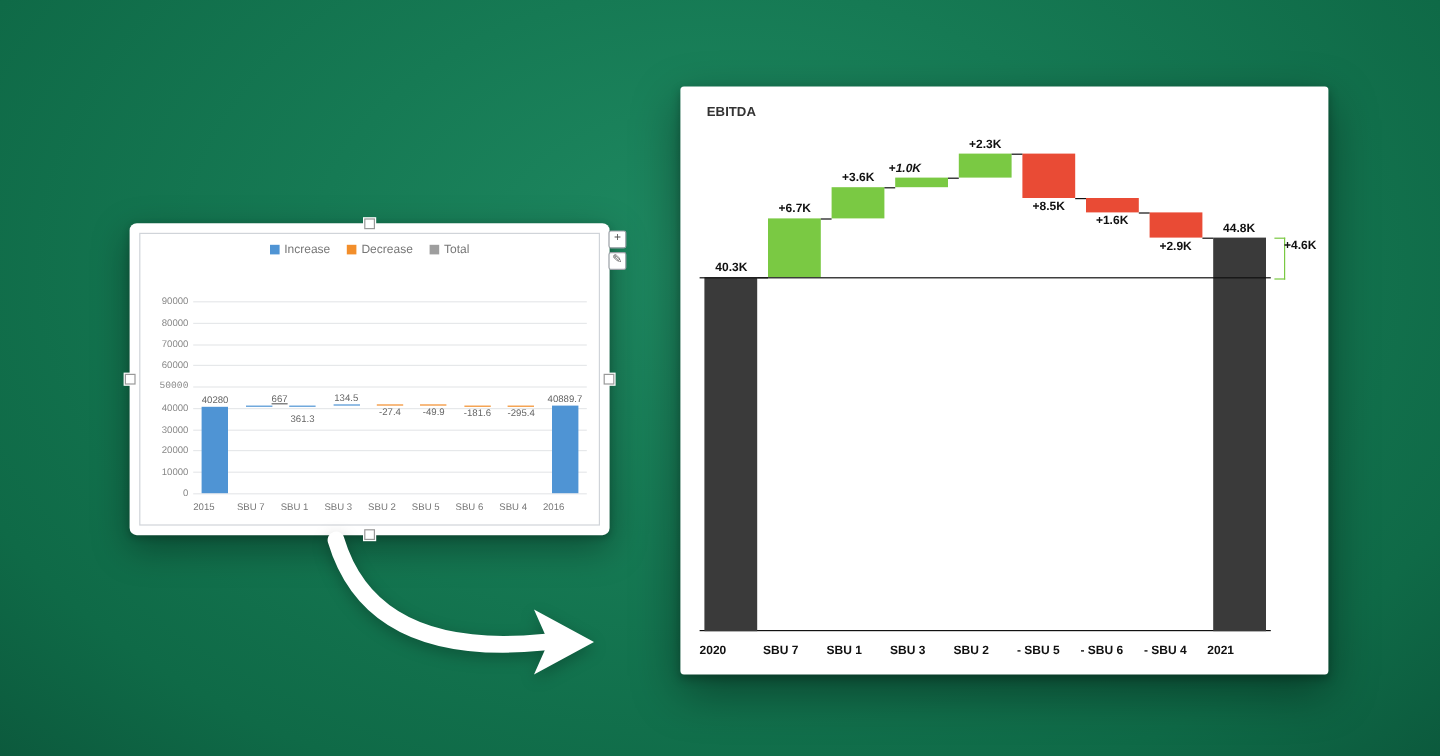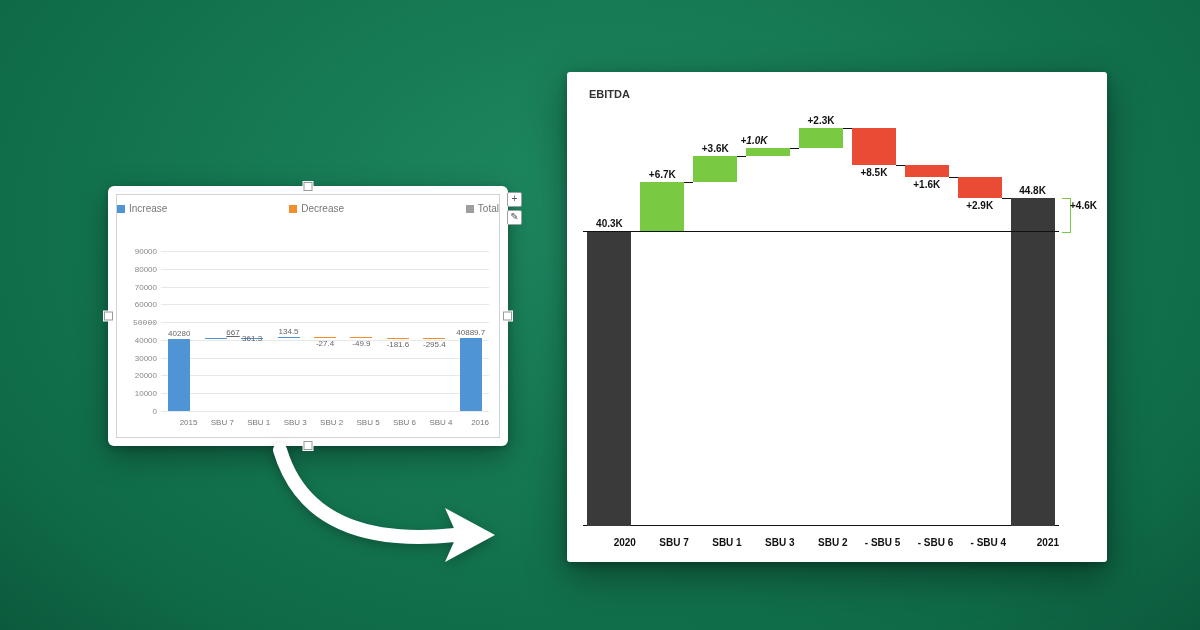--- a/index.html
+++ b/index.html
@@ -58,21 +58,21 @@
   }
   .excel-title {
     text-align: center;
     font-size: 15px;
     color: #666;
     margin-top: 6px;
   }
   .legend {
     display: flex;
     gap: 14px;
-    justify-content: space-between;
+    justify-content: center;
     margin-top: 8px;
     font-size: 10px;
     color: #777;
   }
   .swatch {
     display: inline-block;
     width: 8px; height: 8px;
     margin-right: 4px;
     vertical-align: middle;
   }
@@ -113,21 +113,21 @@
     white-space: nowrap;
   }
   .excel-xaxis {
     position: absolute;
     left: 44px; right: 10px;
     bottom: 10px;
     display: flex;
     font-size: 8px;
     color: #777;
   }
-  .excel-xaxis span { flex: 1; text-align: right; margin-top: 24px; }
+  .excel-xaxis span { flex: 1; text-align: left; margin-top: 24px; }
 
   
   .card-right {
     position: absolute;
     left: 567px;
     top: 72px;
     width: 540px;
     height: 490px;
     background: #fff;
     border-radius: 3px;
@@ -182,21 +182,21 @@
   .wf-xaxis {
     position: absolute;
     left: 16px;
     right: 48px;
     bottom: 14px;
     display: flex;
     font-size: 10px;
     font-weight: 700;
     color: #111;
   }
-  .wf-xaxis span { flex: 1; text-align: right; }
+  .wf-xaxis span { flex: 1; text-align: left; }
 
   .wf-bracket {
     position: absolute;
     right: 30px;
     width: 8px;
     border: 1px solid #7ac943;
     border-left: none;
   }
   .wf-diff {
     position: absolute;
@@ -257,21 +257,21 @@
         <div class="ytick" style="top: 35.5556px;">70000</div>
         <div class="grid-line" style="top: 17.7778px;"></div>
         <div class="ytick" style="top: 17.7778px;">80000</div>
         <div class="grid-line" style="top: 0px;"></div>
         <div class="ytick" style="top: 0px;">90000</div>
         <div class="excel-bar" style="background: rgb(79, 148, 212); left: 7.22222px; top: 88.3911px; height: 71.6089px;"></div>
         <div class="excel-barlabel" style="left: 18.2222px; top: 78.3911px;">40280</div>
         <div class="excel-bar" style="left: 43.6667px; top: 87.2053px; height: 1.18578px;"></div>
         <div class="excel-barlabel" style="left: 72px; top: 77.2053px; text-decoration: underline;">667</div>
         <div class="excel-bar" style="left: 80.1111px; top: 86.563px; height: 1px;"></div>
-        <div class="excel-barlabel" style="left: 91.1111px; top: 83px;">361.3</div>
+        <div class="excel-barlabel" style="left: 91.1111px; top: 94px;">361.3</div>
         <div class="excel-bar" style="left: 116.556px; top: 86.3765px; height: 1px;"></div>
         <div class="excel-barlabel" style="left: 127.556px; top: 76.3765px;">134.5</div>
         <div class="excel-bar" style="background: rgb(242, 142, 43); left: 153px; top: 86.3765px; height: 1px;"></div>
         <div class="excel-barlabel" style="left: 164px; top: 88.3765px;">-27.4</div>
         <div class="excel-bar" style="background: rgb(242, 142, 43); left: 189.444px; top: 86.4252px; height: 1px;"></div>
         <div class="excel-barlabel" style="left: 200.444px; top: 88.4252px;">-49.9</div>
         <div class="excel-bar" style="background: rgb(242, 142, 43); left: 225.889px; top: 86.514px; height: 1px;"></div>
         <div class="excel-barlabel" style="left: 236.889px; top: 88.514px;">-181.6</div>
         <div class="excel-bar" style="background: rgb(242, 142, 43); left: 262.333px; top: 86.782px; height: 1px;"></div>
         <div class="excel-barlabel" style="left: 273.333px; top: 88.782px;">-295.4</div>

